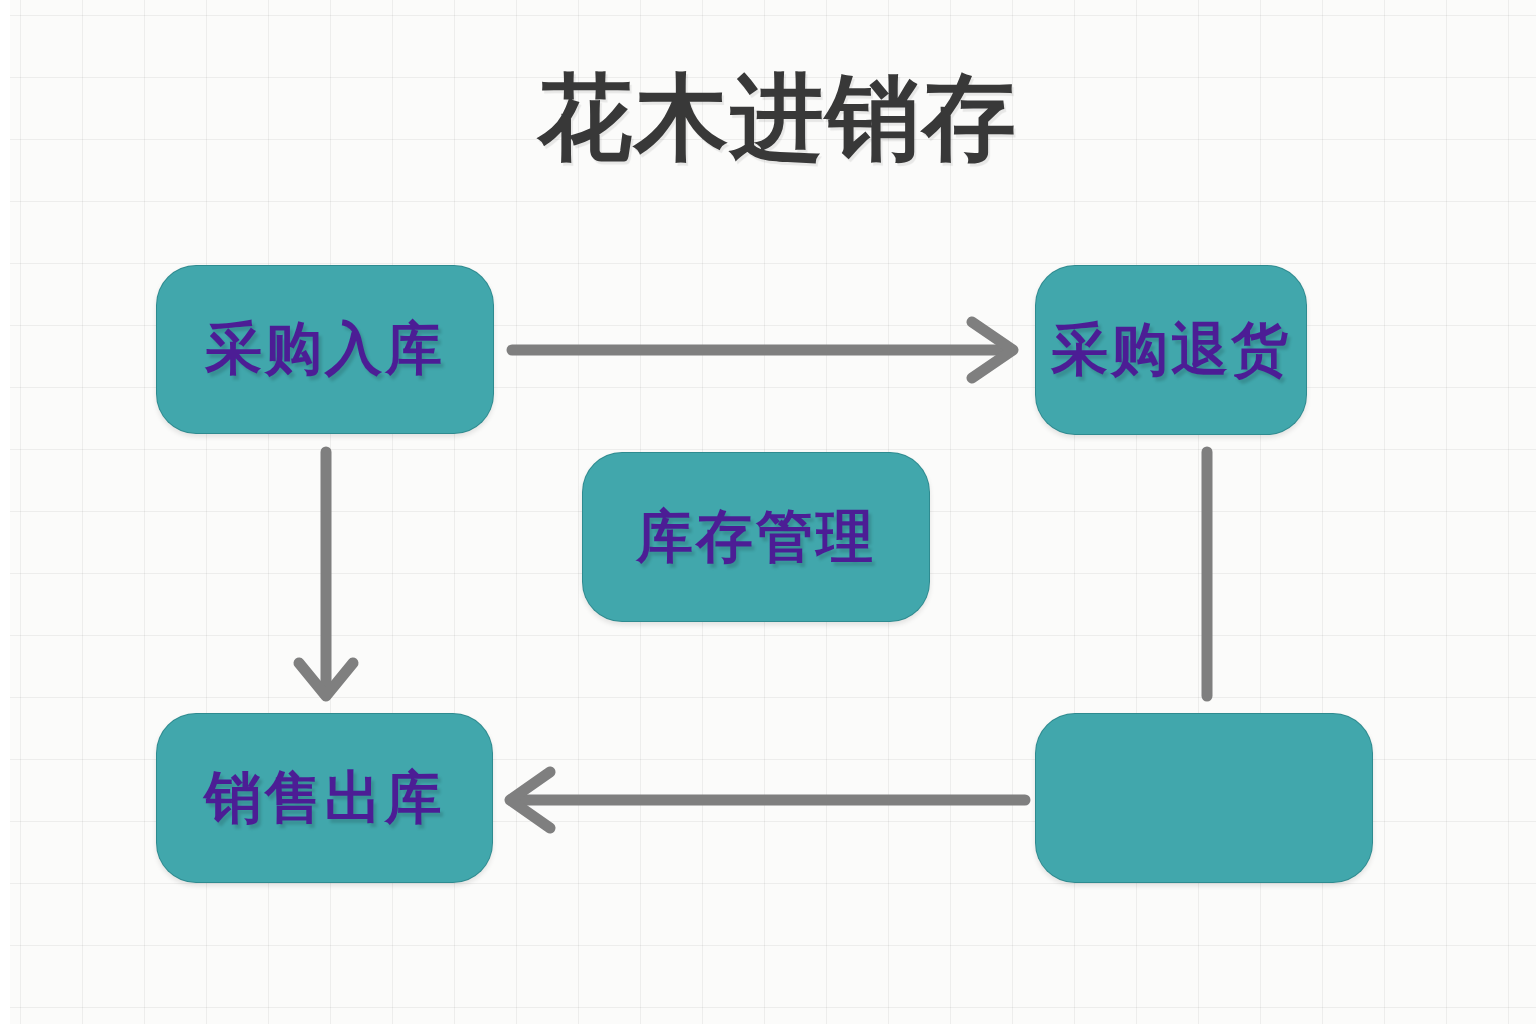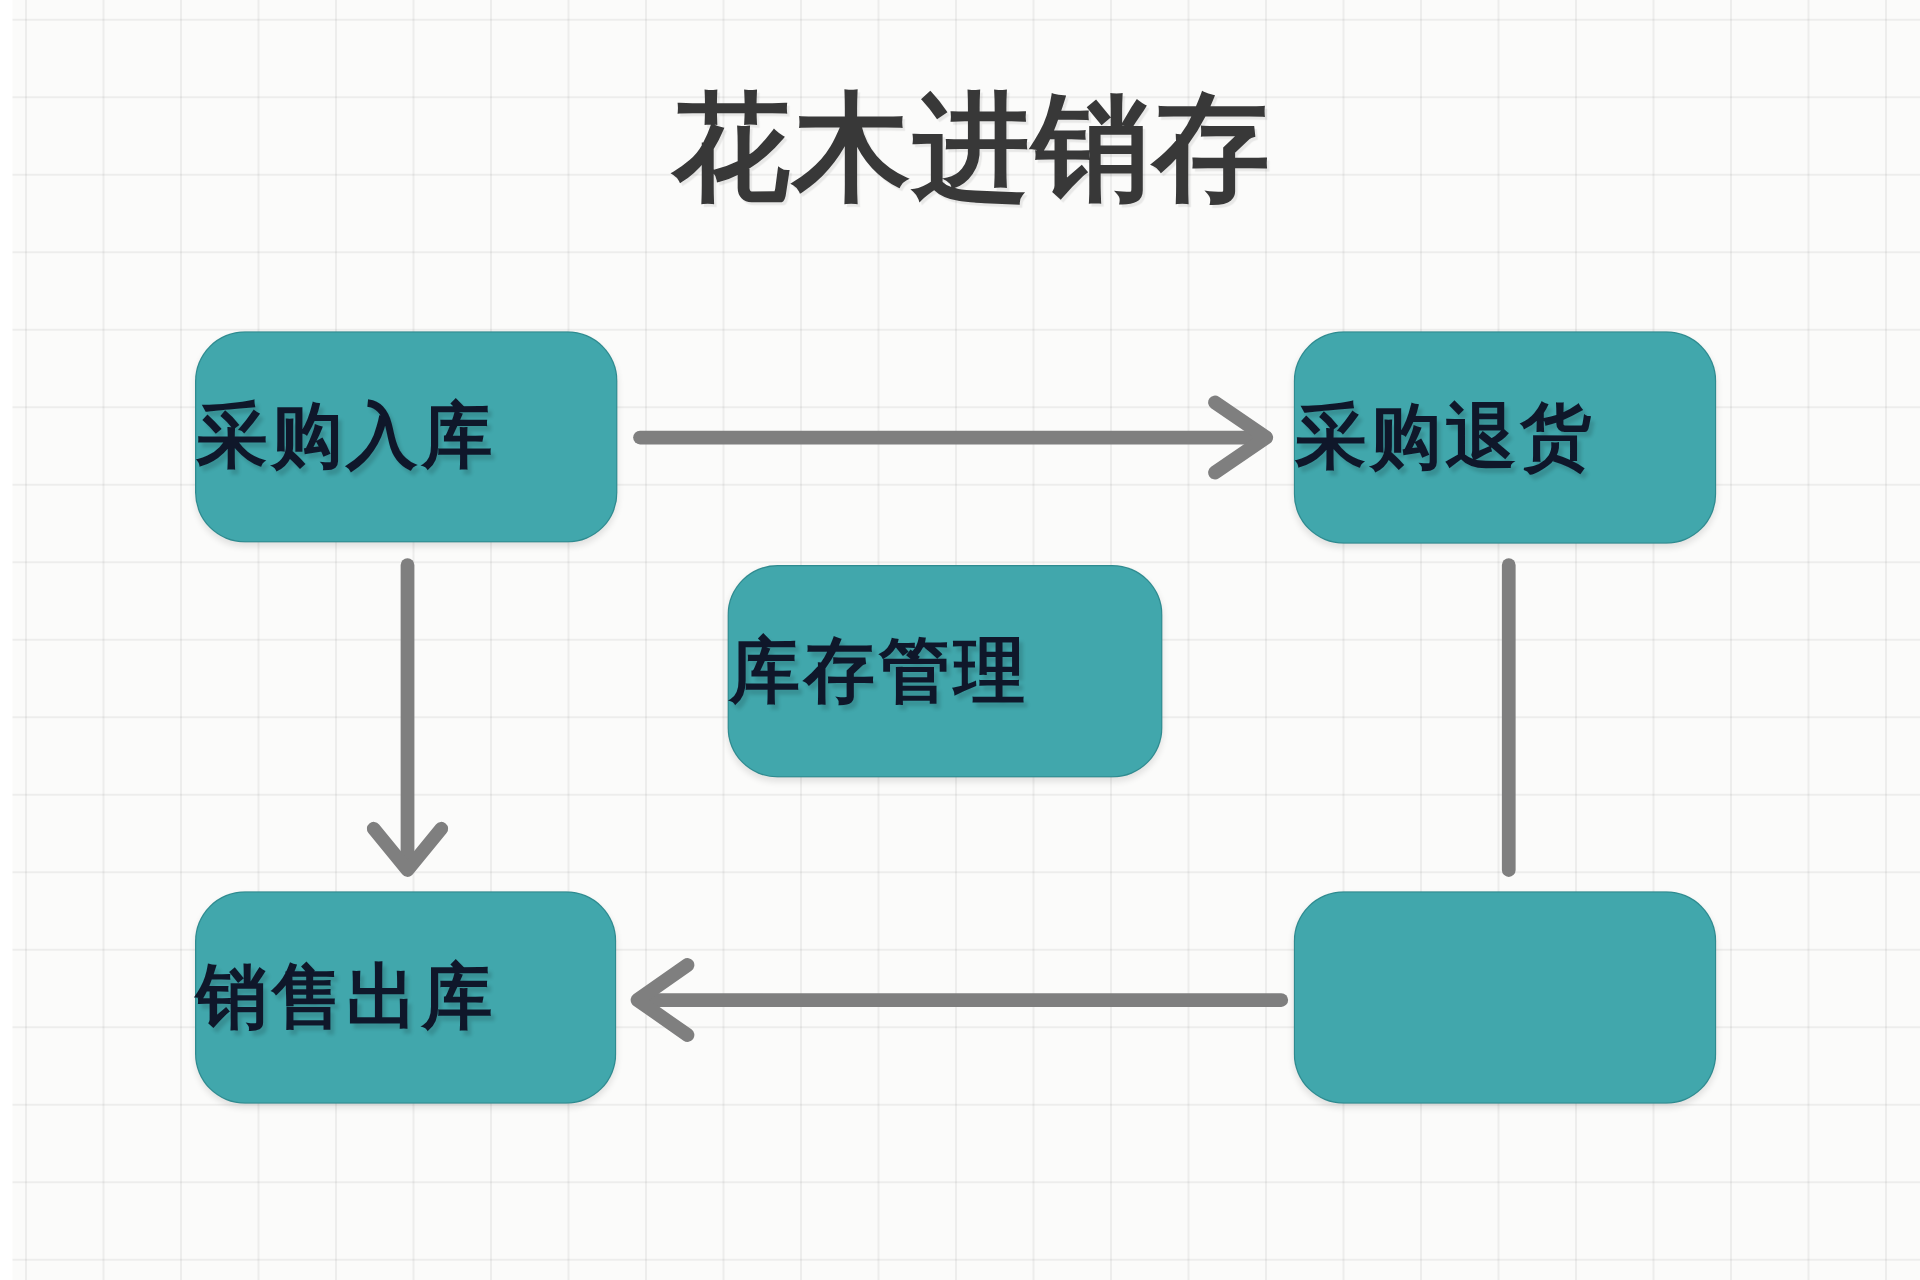--- a/index.html
+++ b/index.html
@@ -30,34 +30,35 @@
     letter-spacing: 2px;
     color: #383838;
     text-shadow: 2px 3px 1px rgba(0,0,0,0.08);
     white-space: nowrap;
   }
 
   .node {
     position: absolute;
     display: flex;
     align-items: center;
+    justify-content: center;
     background: #41a7ac;
     border: 1px solid rgba(0,70,72,0.28);
     border-radius: 40px;
     box-shadow: 0 3px 5px rgba(0,0,0,0.10);
-    color: #0f172a;
+    color: #4c1d95;
     font-size: 57px;
     font-weight: 700;
     letter-spacing: 3px;
     text-shadow: 3px 4px 3px rgba(0,0,0,0.14);
     white-space: nowrap;
   }
 
   .node-purchase-inbound   { left: 146px; top: 265px; width: 338px; height: 169px; }
-  .node-purchase-return    { left: 1025px; top: 265px; width: 338px; height: 170px; }
+  .node-purchase-return    { left: 1025px; top: 265px; width: 272px; height: 170px; }
   .node-inventory          { left: 572px; top: 452px; width: 348px; height: 170px; }
   .node-sales-outbound     { left: 146px; top: 713px; width: 337px; height: 170px; }
   .node-unlabeled          { left: 1025px; top: 713px; width: 338px; height: 170px; }
 
   .edges-layer {
     position: absolute;
     left: 0; top: 0;
     width: 1536px; height: 1024px;
     pointer-events: none;
   }

